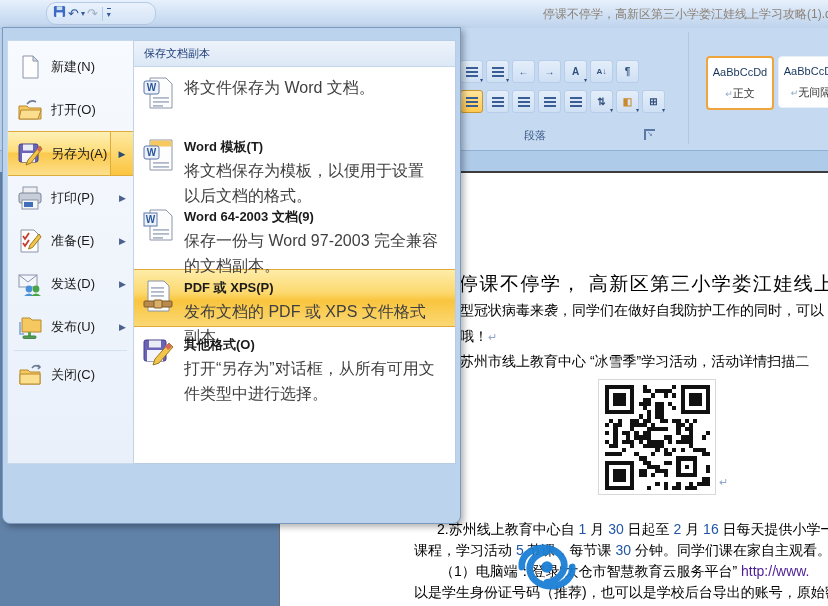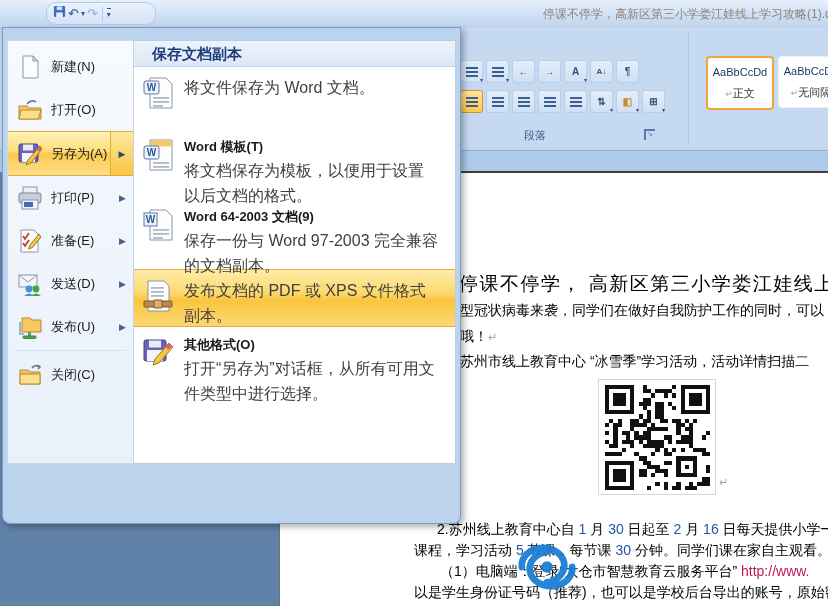--- a/index.html
+++ b/index.html
@@ -44,21 +44,21 @@
   .style-name{font-size:11px;color:#333;white-space:nowrap;}
   .style-name .pm{color:#8FA8C8;font-size:9px;}
 
   
   .doc-area{position:absolute;left:0;top:150px;width:828px;height:456px;background:#6182A8;}
   .doc-strip{position:absolute;left:0;top:0;width:828px;height:21px;background:#AFCBEA;border-top:1px solid #8FB0D4;}
   .doc-page{position:absolute;left:279px;top:21px;width:549px;height:435px;background:#fff;
     border-left:1px solid #6F6F6F;border-top:2px solid #3C3C3C;}
   .doc-line{position:absolute;white-space:nowrap;color:#000;}
   .doc-line .n{color:#2156A5;}
-  .doc-line .lk{color:#be185d;}
+  .doc-line .lk{color:#4c1d95;}
   .doc-line .pm{color:#8FA8C8;font-size:11px;}
   .qr-wrap{position:absolute;left:598px;top:379px;width:116px;height:114px;background:#fff;
     border:1px solid #D8D8D8;display:flex;align-items:center;justify-content:center;}
   .qr-pm{position:absolute;left:719px;top:476px;font-size:11px;color:#8FA8C8;}
   .watermark{position:absolute;left:508px;top:538px;width:78px;height:58px;z-index:40;opacity:.95;}
 
   
   .office-menu{position:absolute;left:2px;top:27px;width:459px;height:497px;z-index:50;
     background:#BCD3EE;border:1px solid #7A99C0;border-radius:0 0 8px 8px;
     box-shadow:3px 3px 6px rgba(0,0,0,.3);box-sizing:border-box;padding:12px 4px 4px 4px;}
@@ -70,21 +70,21 @@
   .mitem .arrow{position:absolute;right:7px;font-size:9px;color:#4A618C;}
   .mitem.hl{background:linear-gradient(#FEF0B8,#FDDE7A 45%,#FBC94B 50%,#FDDF8C);
     border-top:1px solid #DFAC3C;border-bottom:1px solid #DFAC3C;}
   .mitem.hl .arrow-box{position:absolute;right:0;top:0;bottom:0;width:22px;
     border-left:1px solid #DFAC3C;background:linear-gradient(#FEE9A0,#FBC53F);
     display:flex;align-items:center;justify-content:center;}
   .mitem.hl .arrow-box span{font-size:9px;color:#2B4A75;}
   .msep{height:1px;background:#D4E0EF;margin:2px 6px;}
   .micon{width:26px;height:26px;flex:0 0 26px;}
   .menu-right{flex:1;background:#fff;border:1px solid #B9CCE4;border-left:none;box-sizing:border-box;}
-  .sub-header{height:25px;line-height:25px;padding-left:18px;font-size:15px;font-weight:bold;color:#1E3C78;
+  .sub-header{height:25px;line-height:25px;padding-left:10px;font-size:11px;font-weight:normal;color:#1E3C78;
     background:linear-gradient(#EDF3FB,#DCE8F6);border-bottom:1px solid #C5D6EB;}
   .sitem{display:flex;gap:10px;padding:9px 8px 8px 8px;box-sizing:border-box;}
   .sitem.hl{background:linear-gradient(#FEECA8,#FCD96F 40%,#F9C53E 55%,#FBD875);
     border-top:1px solid #E3A93B;border-bottom:1px solid #E3A93B;}
   .sicon{width:32px;height:34px;flex:0 0 32px;}
   .stext .stitle{font-size:13px;font-weight:bold;color:#1A1A1A;margin-bottom:3px;}
   .stext .sdesc{font-size:16px;color:#3F3F3F;line-height:1.55;max-width:255px;}
   .menu-footer{height:33px;display:flex;align-items:center;justify-content:flex-end;gap:7px;padding-right:5px;}
   .fbtn{height:22px;border:1px solid #8FAAD0;border-radius:3px;background:linear-gradient(#F6FAFE,#DFEAF7 50%,#CFDFF2);
     display:flex;align-items:center;gap:5px;padding:0 9px;font-size:12px;color:#1E3C78;}
@@ -541,20 +541,21 @@
         <div class="sitem hl" style="height:58px;">
           <svg class="sicon" viewBox="0 0 32 34">
               <path d="M6 2 h16 l5 5 v25 h-21 z" fill="#FDFDFD" stroke="#8A94A8"></path>
               <rect x="9" y="8" width="13" height="1.8" fill="#AEB8C8"></rect>
               <rect x="9" y="12" width="13" height="1.8" fill="#AEB8C8"></rect>
               <rect x="9" y="16" width="13" height="1.8" fill="#AEB8C8"></rect>
               <rect x="2" y="22" width="28" height="6" rx="1" fill="#B98A4C" stroke="#7E5A26"></rect>
               <rect x="12" y="21" width="8" height="8" rx="1" fill="#D9B06A" stroke="#7E5A26"></rect>
             </svg>
           <div class="stext">
+            <div class="stitle">PDF 或 XPS(P)</div>
             <div class="sdesc">发布文档的 PDF 或 XPS 文件格式副本。</div>
           </div>
         </div>
 
         <div class="sitem" style="height:80px;">
           <svg class="sicon" viewBox="0 0 32 34">
               <rect x="2" y="4" width="22" height="21" rx="2" fill="#6A63B8" stroke="#433E85"></rect>
               <rect x="7" y="4.5" width="12" height="7" fill="#E9ECF4"></rect>
               <rect x="5" y="14" width="16" height="11" fill="#F4F5FA"></rect>
               <path d="M27 7 L13 23 l-2 6 6 -2 L31 11 z" fill="#F3C44C" stroke="#9A7A20"></path>

